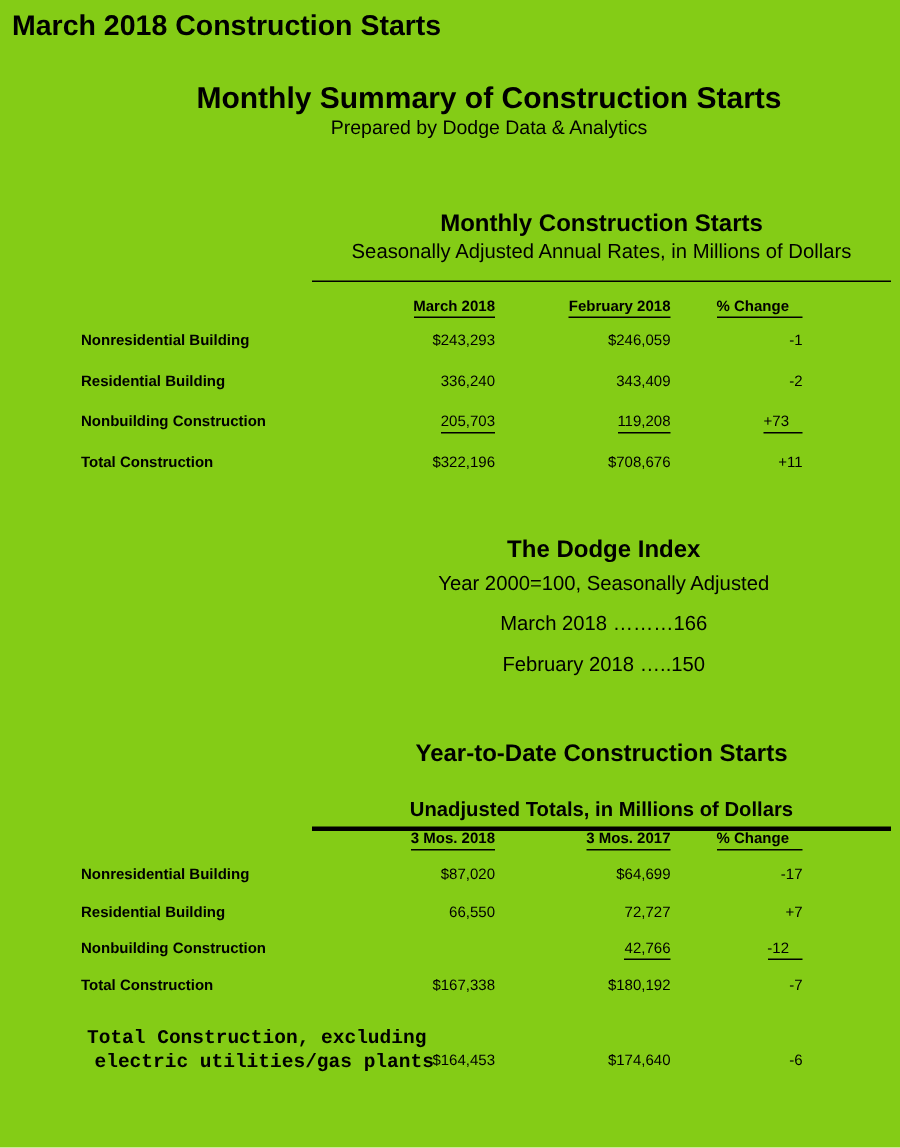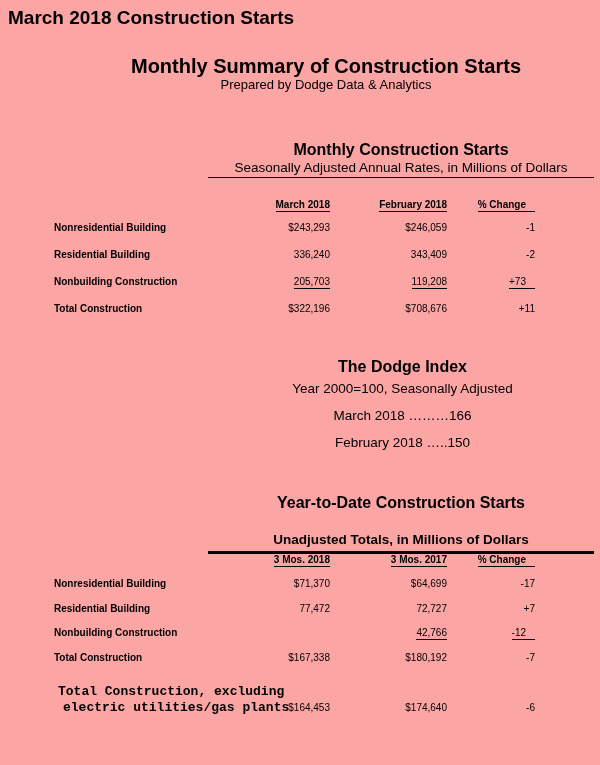--- a/index.html
+++ b/index.html
@@ -1,28 +1,28 @@
 <!DOCTYPE html>
 <html><head>
 <meta charset="utf-8">
 <style>
   html,body { margin:0; padding:0; background:#fff; }
   #page {
-    position:relative; width:600px; height:765px; background:#fca5a5;
+    position:relative; width:600px; height:765px; background:#84cc16;
     font-family:"Liberation Sans", sans-serif; color:#000; overflow:hidden;
   }
   .abs { position:absolute; white-space:nowrap; }
   #doc-title { left:8px; top:7px; font-size:19px; font-weight:bold; }
   .center-block { position:absolute; text-align:center; }
   #summary-block { left:76px; top:56px; width:500px; }
   #summary-title { font-size:20px; font-weight:bold; line-height:20px; }
   #summary-sub { font-size:13px; line-height:17px; }
 
   .section-title { left:208px; width:386px; font-size:16px; font-weight:bold; line-height:19px; }
-  .section-sub   { left:208px; width:386px; font-size:13.5px; line-height:16px; padding-bottom:1px; }
+  .section-sub   { left:208px; width:386px; font-size:13.5px; line-height:16px; padding-bottom:11px; }
   .rule-thin  { border-bottom:1.5px solid #000; }
   .rule-thick { border-bottom:3px solid #000; padding-bottom:3px; }
 
   .trow { position:absolute; left:0; width:600px; height:17px; font-size:10px; line-height:17px; }
   .c-label { position:absolute; left:54px; font-weight:bold; white-space:nowrap; }
   .c-v1 { position:absolute; left:210px; width:120px; text-align:right; }
   .c-v2 { position:absolute; left:330px; width:117px; text-align:right; }
   .c-v3 { position:absolute; left:452px; width:83px;  text-align:right; }
   .hdr  { font-weight:bold; }
   .u { border-bottom:1.5px solid #000; padding-bottom:1px; }
@@ -92,27 +92,27 @@
   <div class="center-block section-sub rule-thick" style="top:532px;font-weight:bold;">Unadjusted Totals, in Millions of Dollars</div>
 
   <div class="trow" style="top:551px;">
     <div class="c-v1 hdr"><span class="u">3 Mos. 2018</span></div>
     <div class="c-v2 hdr"><span class="u">3 Mos. 2017</span></div>
     <div class="c-v3 hdr"><span class="u u-trail">% Change</span></div>
   </div>
 
   <div class="trow" style="top:575px;">
     <div class="c-label">Nonresidential Building</div>
-    <div class="c-v1">$71,370</div>
+    <div class="c-v1">$87,020</div>
     <div class="c-v2">$64,699</div>
     <div class="c-v3">-17</div>
   </div>
   <div class="trow" style="top:600px;">
     <div class="c-label">Residential Building</div>
-    <div class="c-v1">77,472</div>
+    <div class="c-v1">66,550</div>
     <div class="c-v2">72,727</div>
     <div class="c-v3">+7</div>
   </div>
   <div class="trow" style="top:624px;">
     <div class="c-label">Nonbuilding Construction</div>
     <div class="c-v2"><span class="u">42,766</span></div>
     <div class="c-v3"><span class="u u-trail">-12</span></div>
   </div>
   <div class="trow" style="top:649px;">
     <div class="c-label">Total Construction</div>

